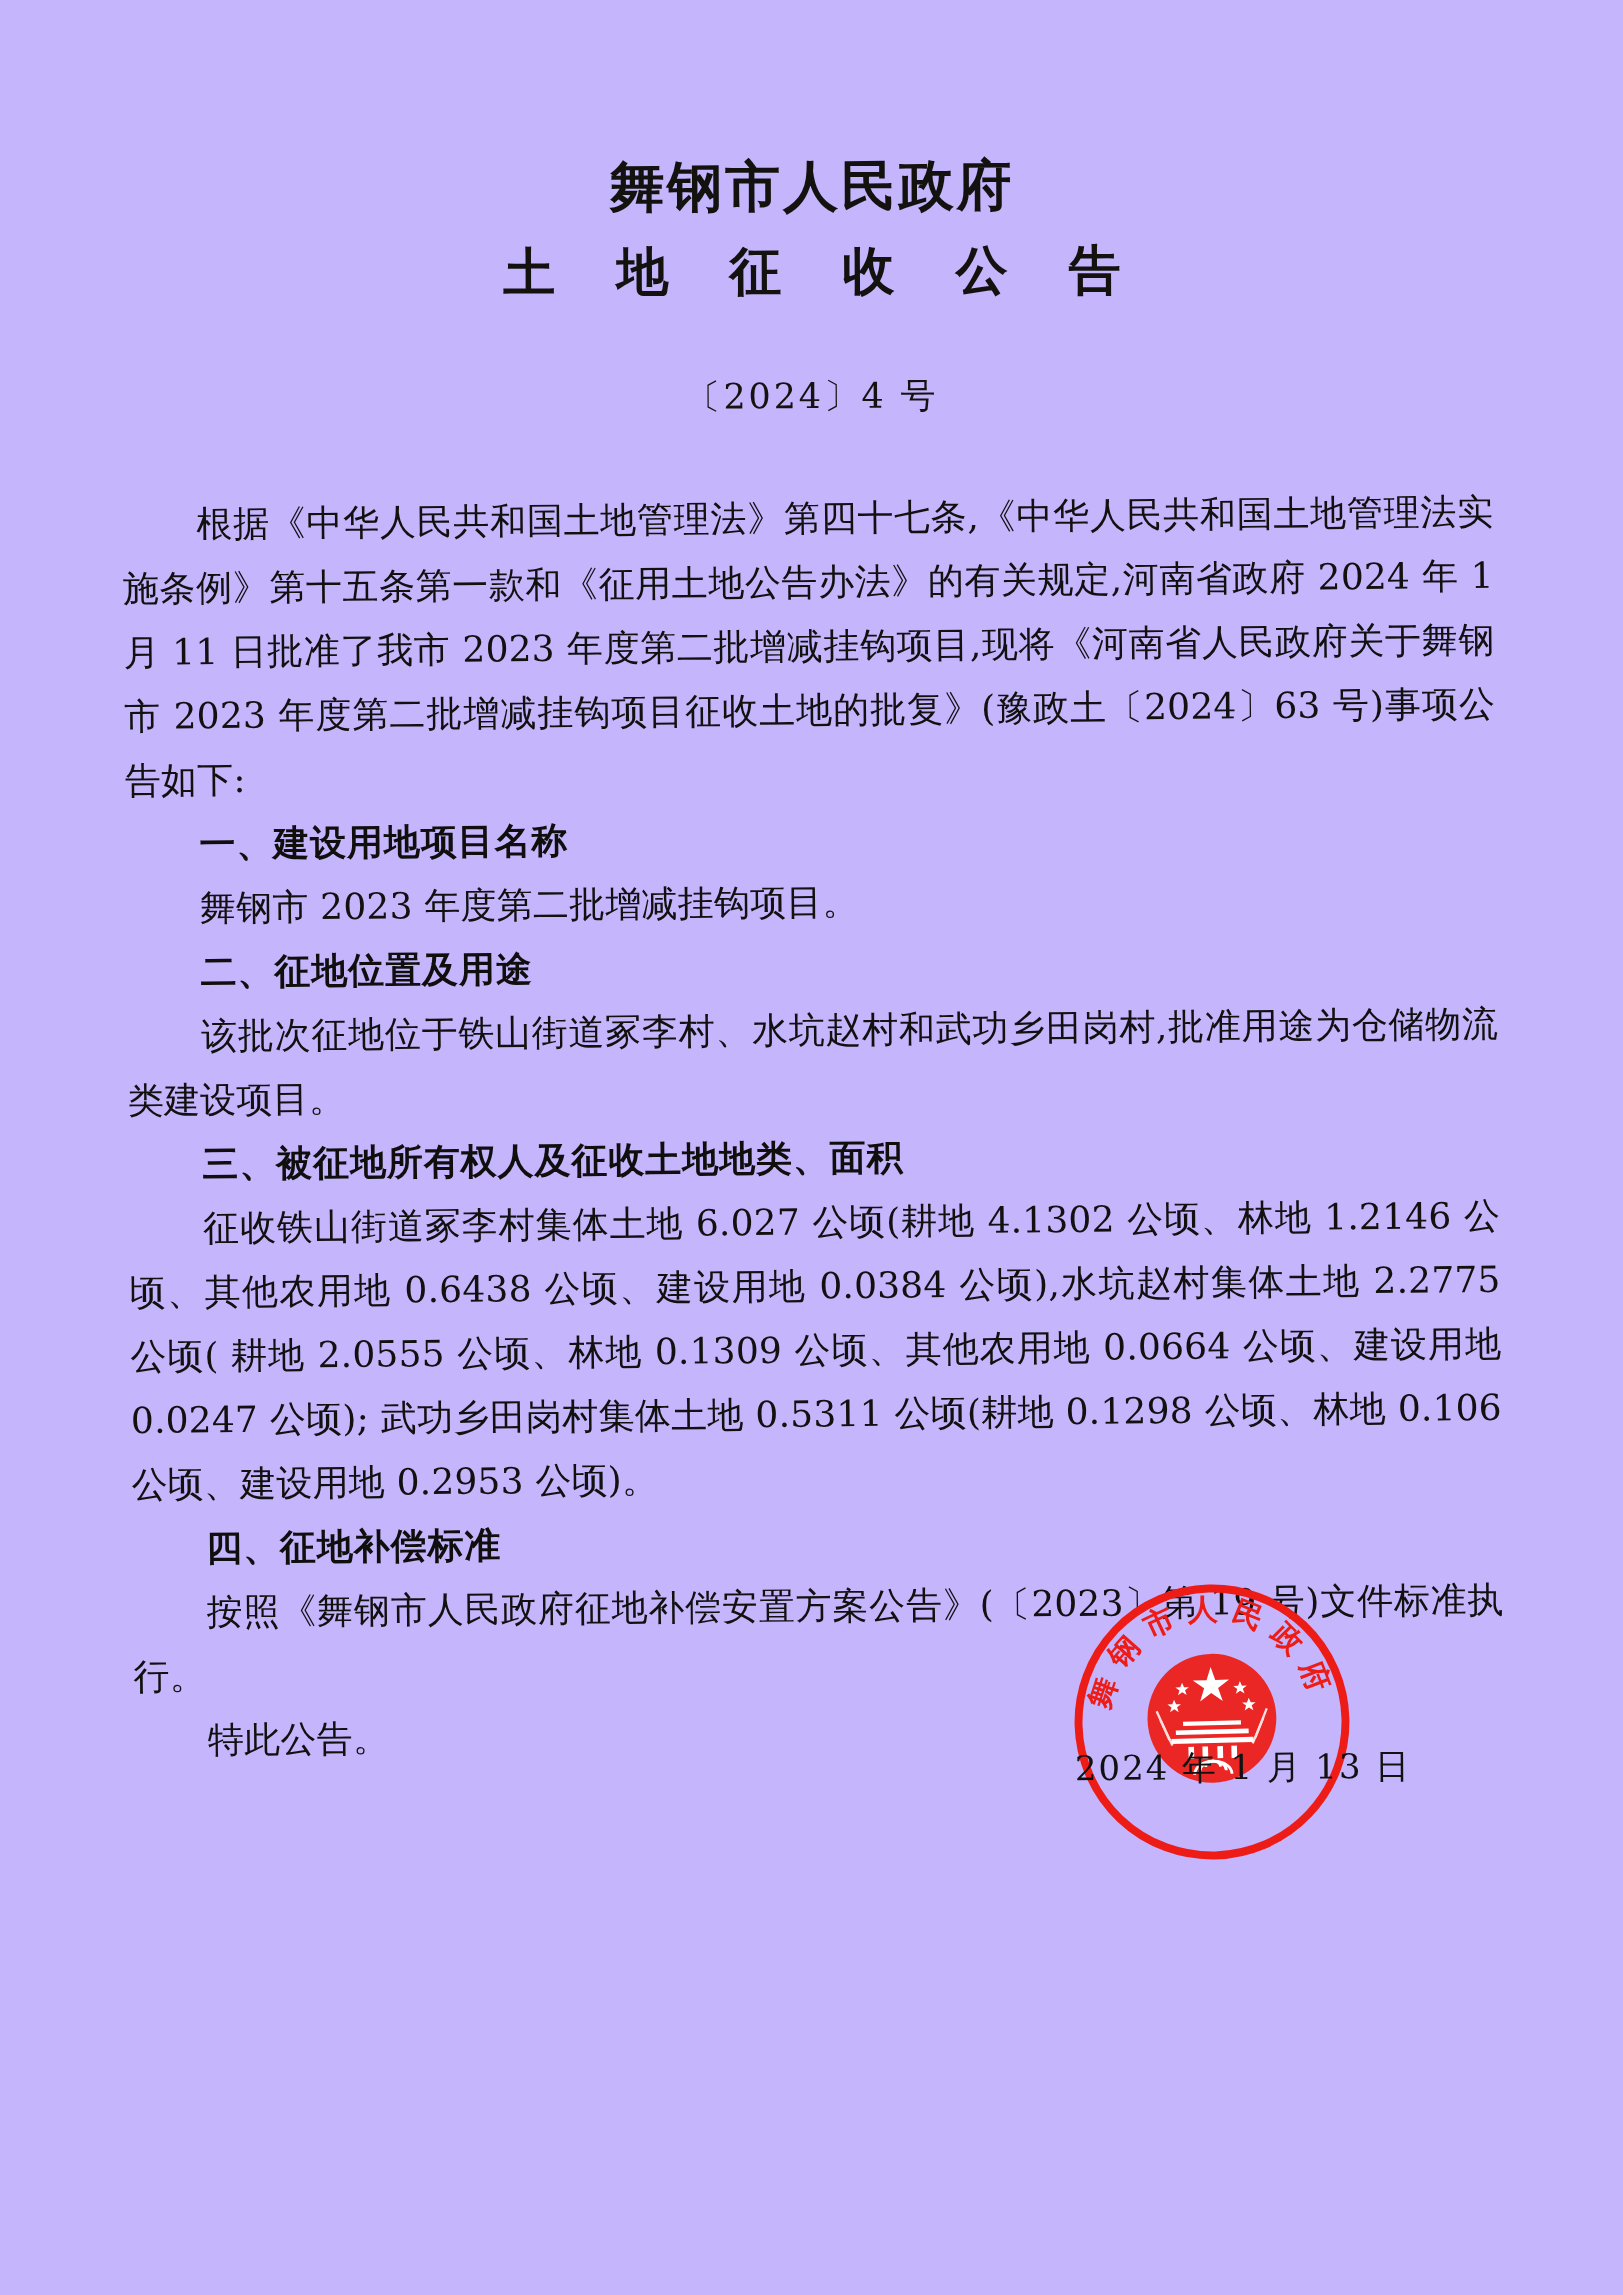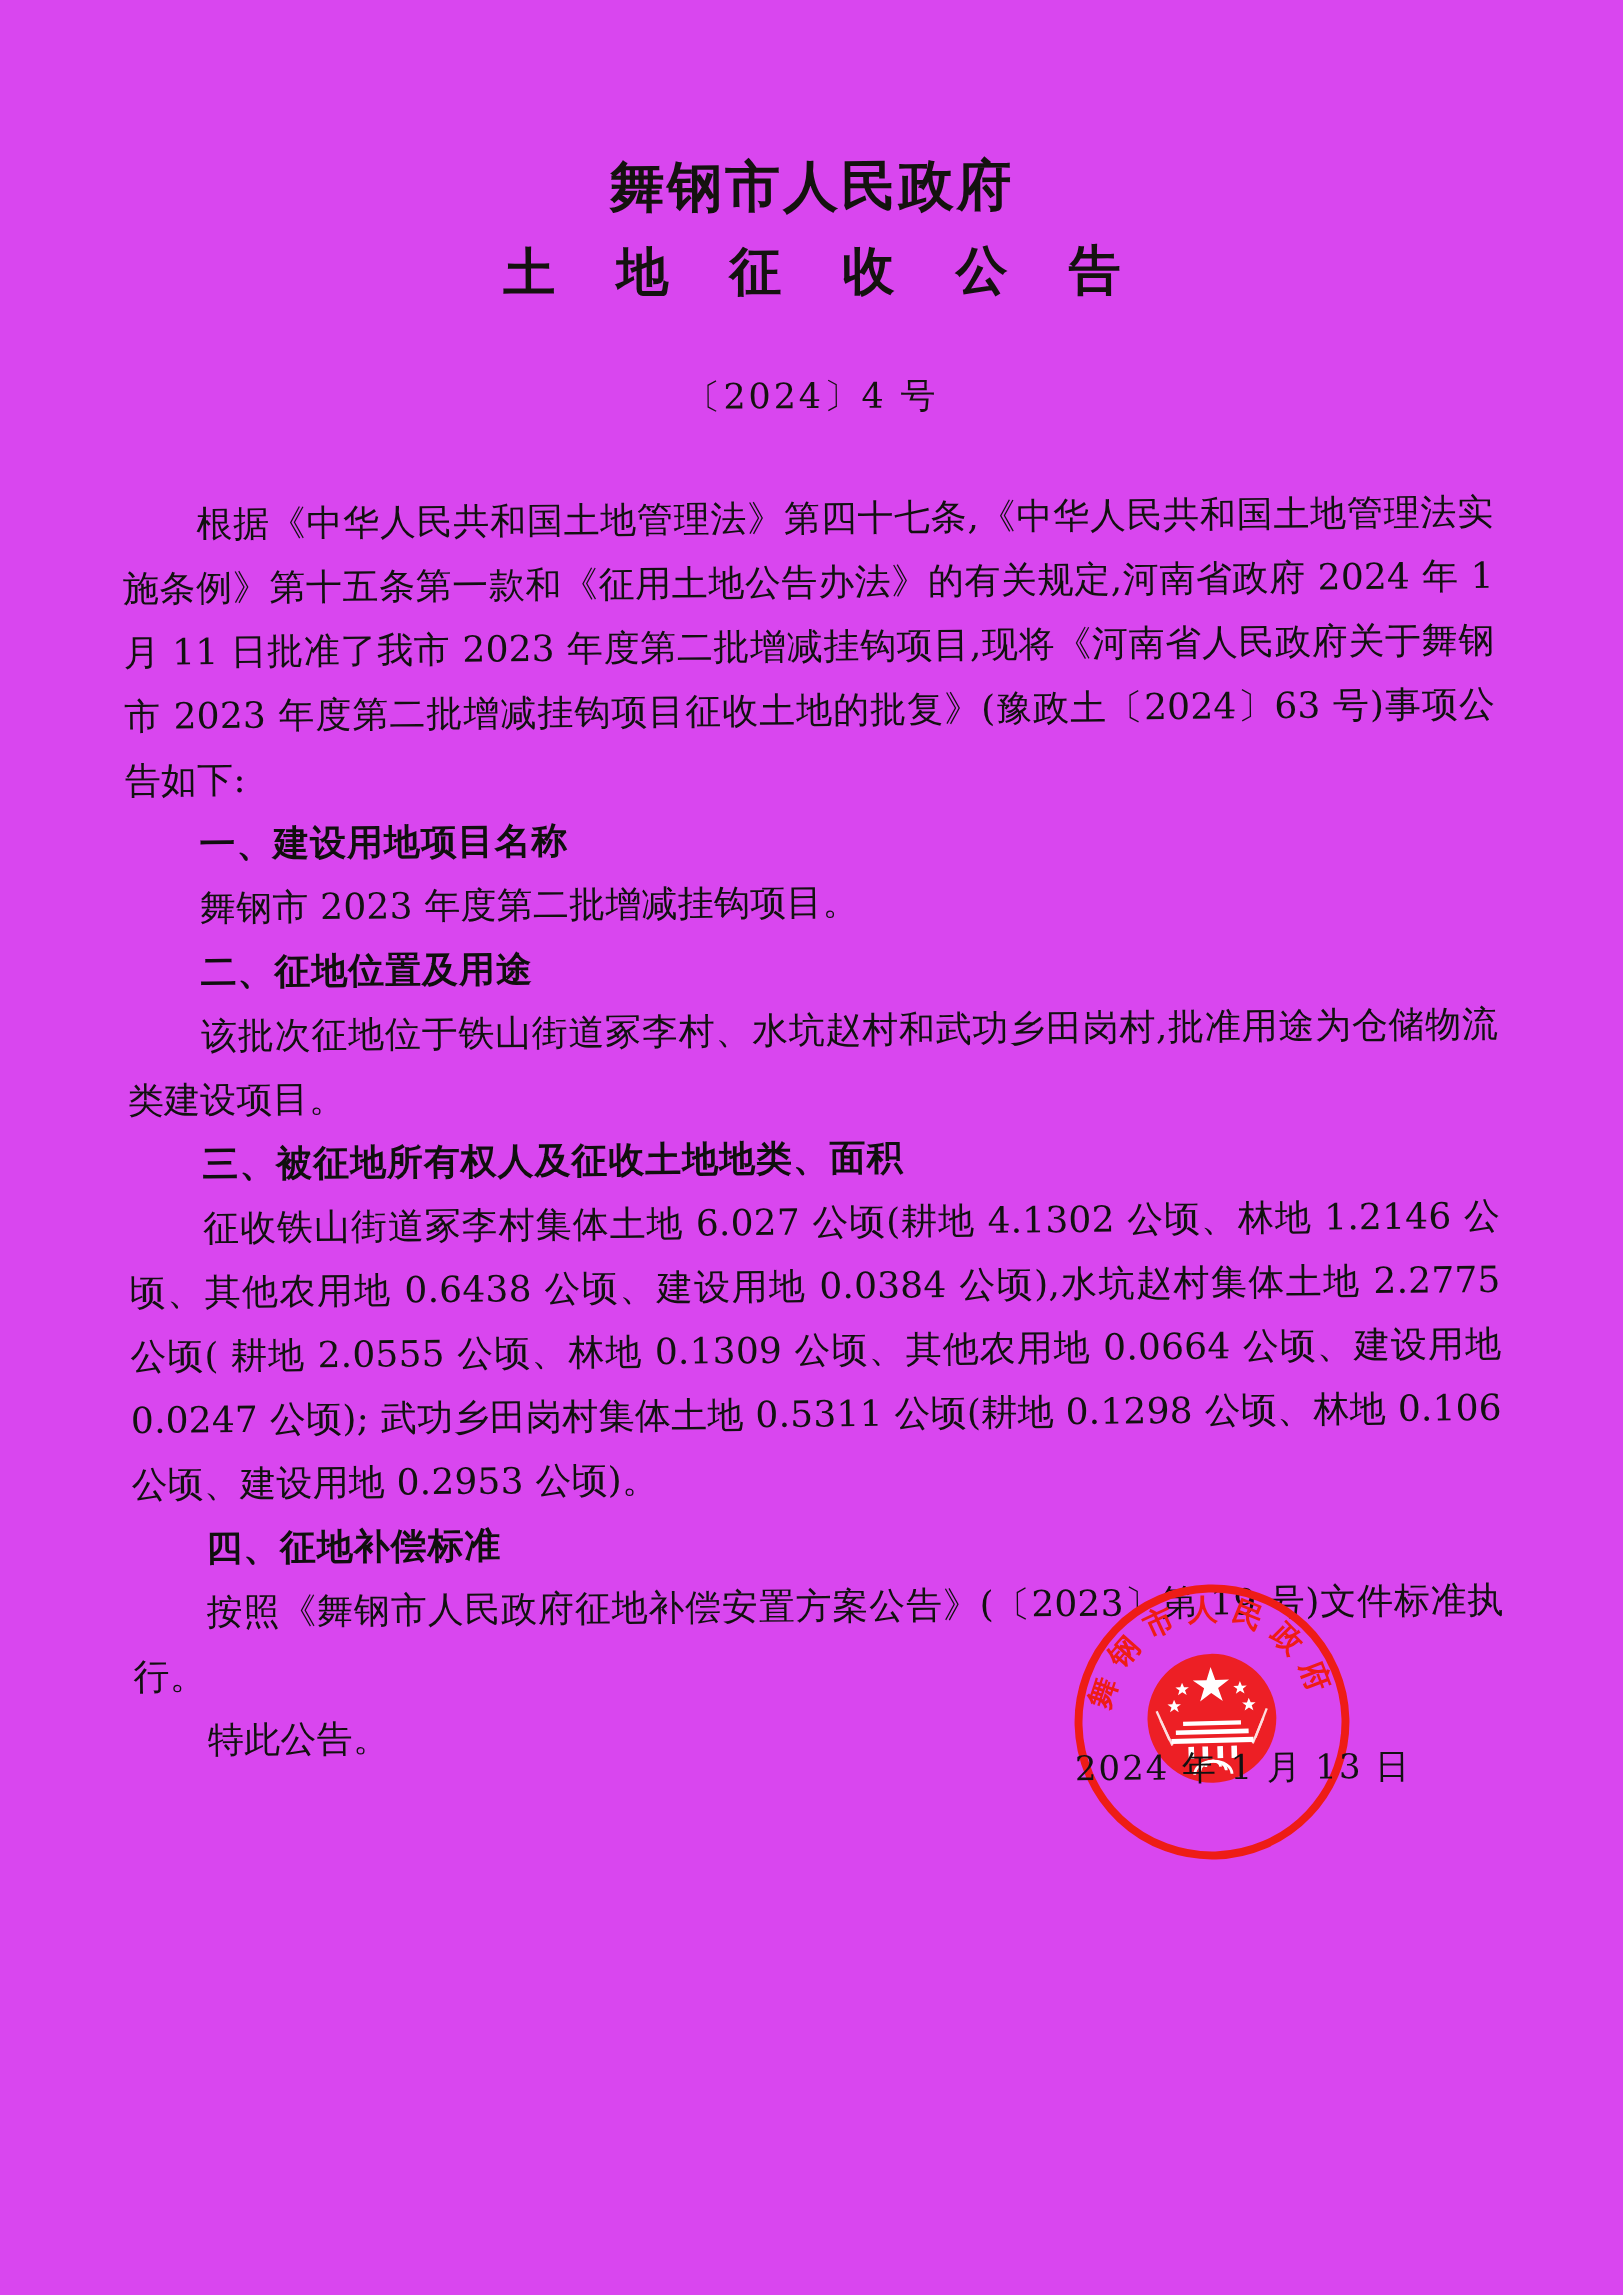--- a/index.html
+++ b/index.html
@@ -6,21 +6,21 @@
   html,body{margin:0;padding:0;background:#fff;}
   body{
     width:1624px;height:2295px;
     font-family:"DejaVu Serif","Liberation Serif",serif;
     color:#111;
     position:relative;
     overflow:hidden;
   }
   .page{
     position:absolute;inset:0;
-    background:#d946ef;
+    background:#c4b5fd;
     padding-left:23px;
   }
   
   .title-block{
     position:absolute;left:0;right:0;top:154px;text-align:center;
   }
   .doc-title-1{
     font-family:"DejaVu Sans","Liberation Sans",sans-serif;
     font-weight:bold;
     font-size:55px;

